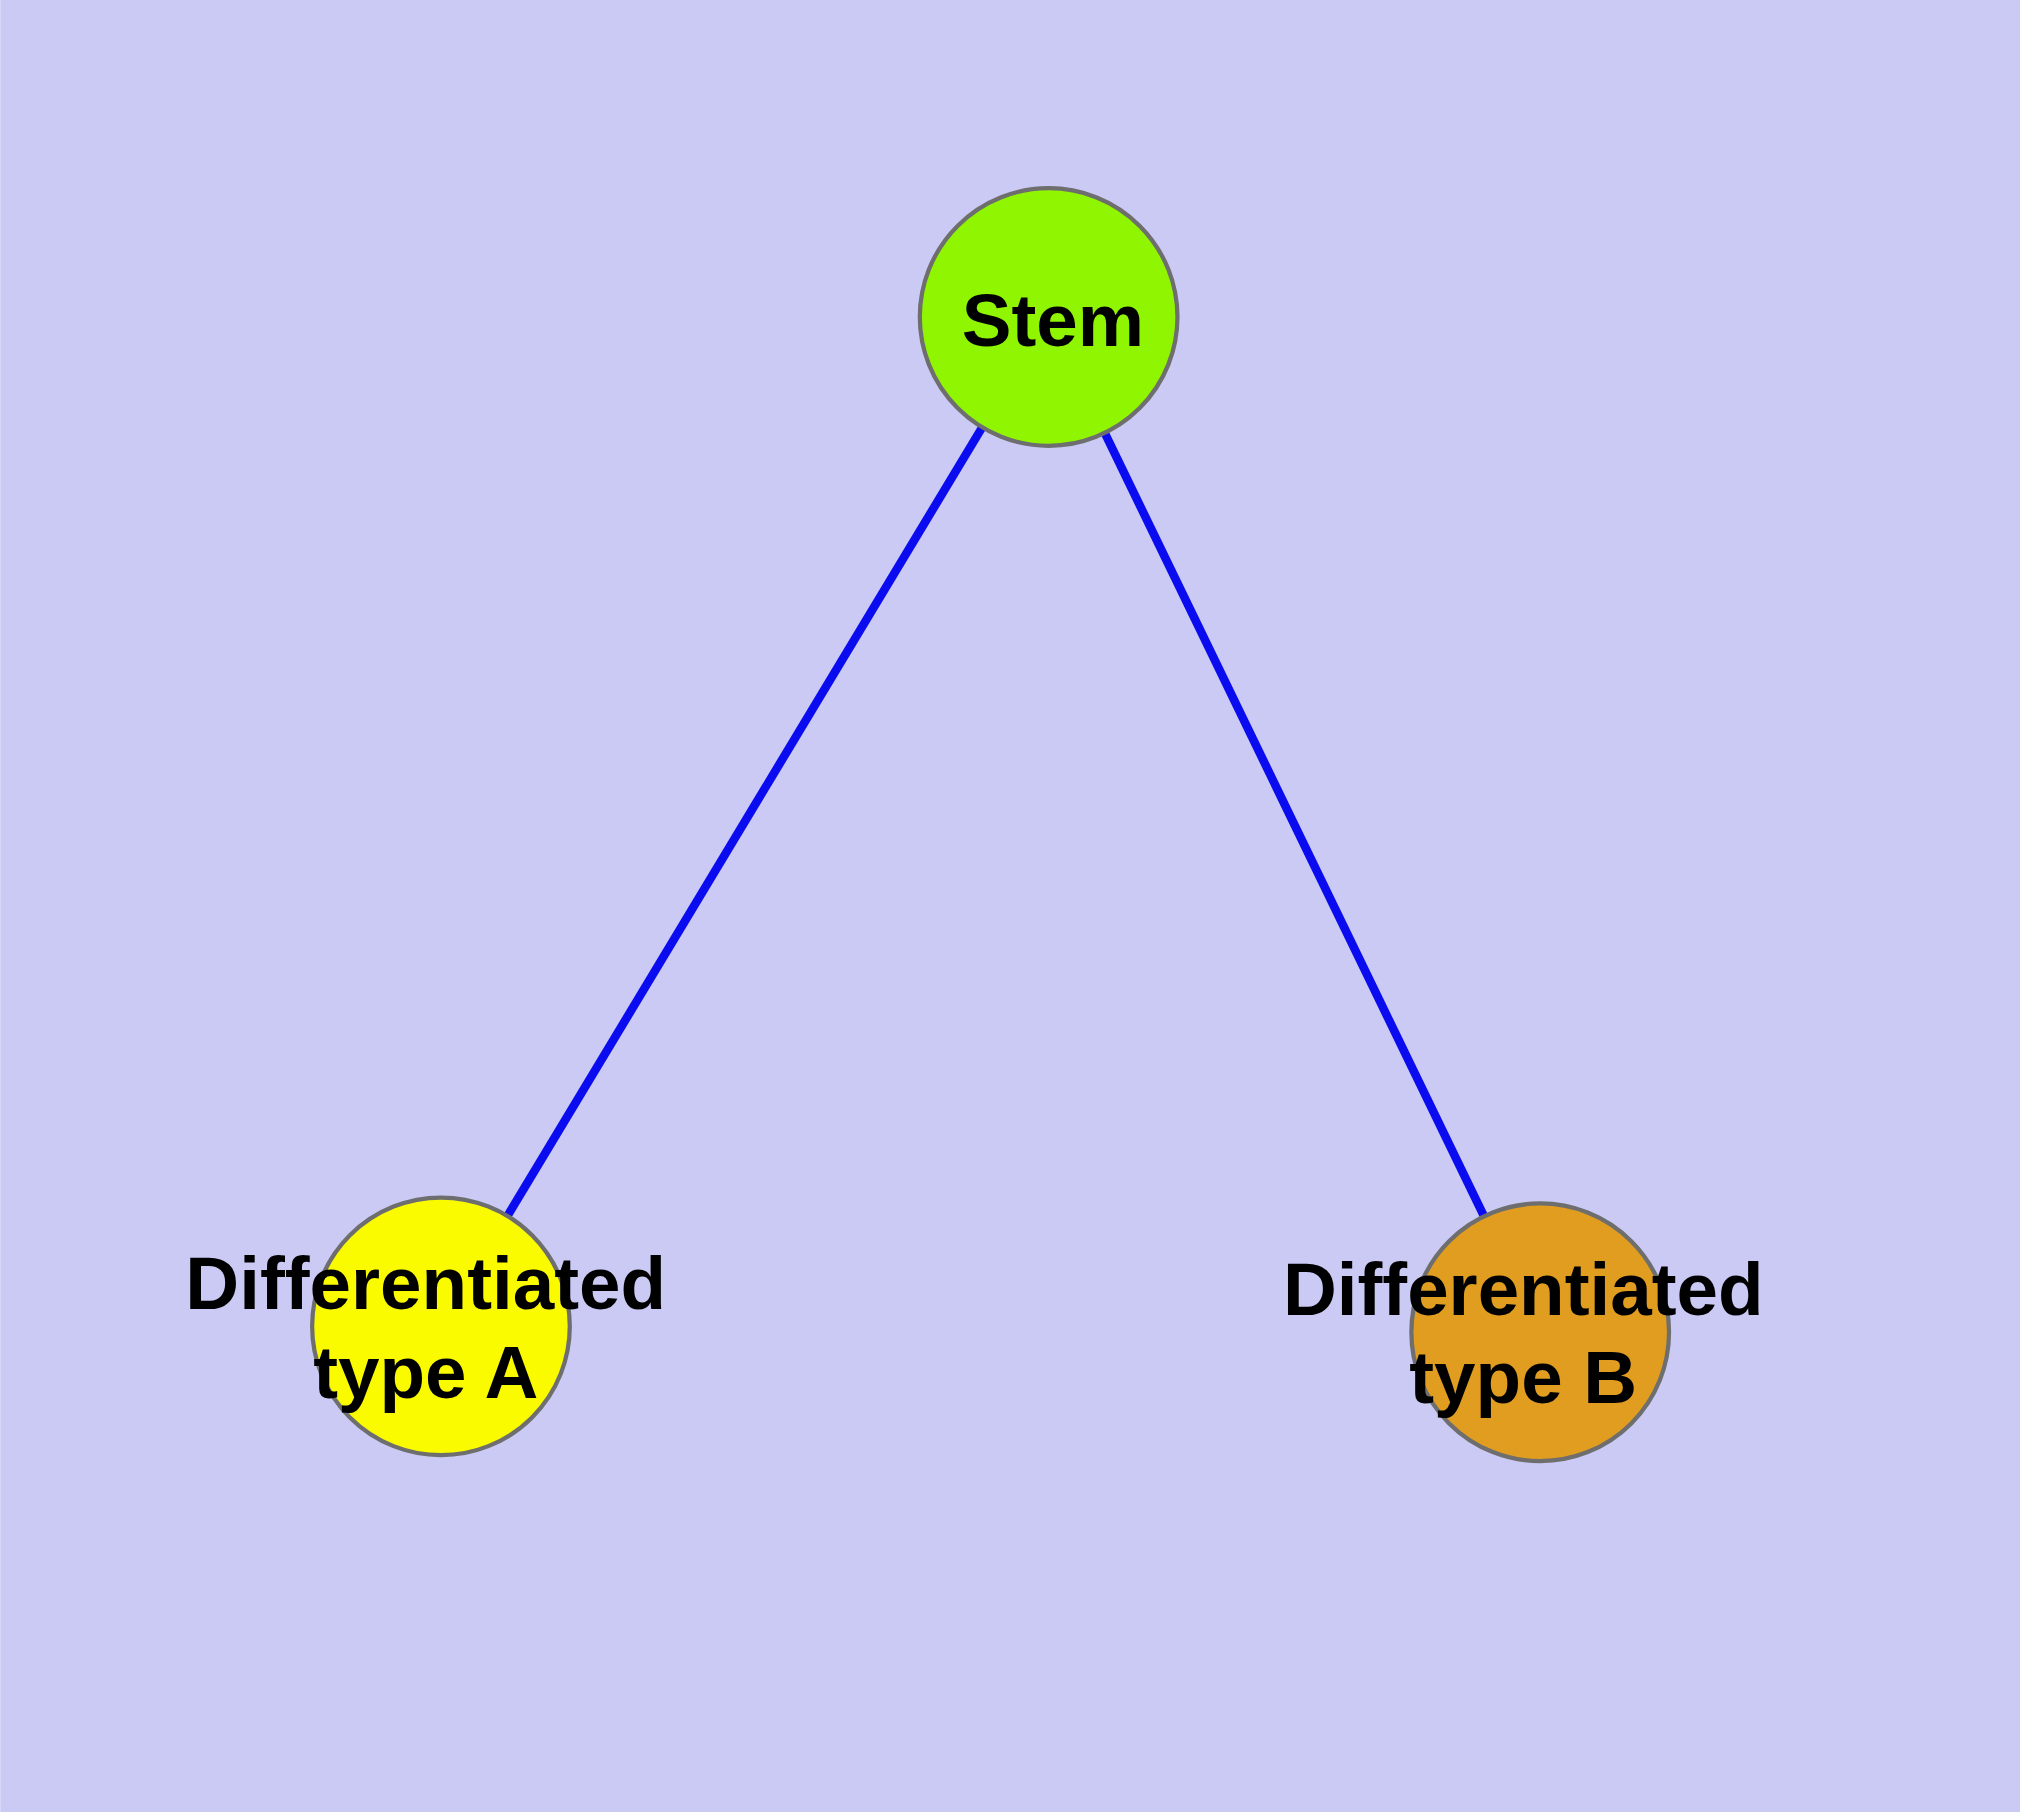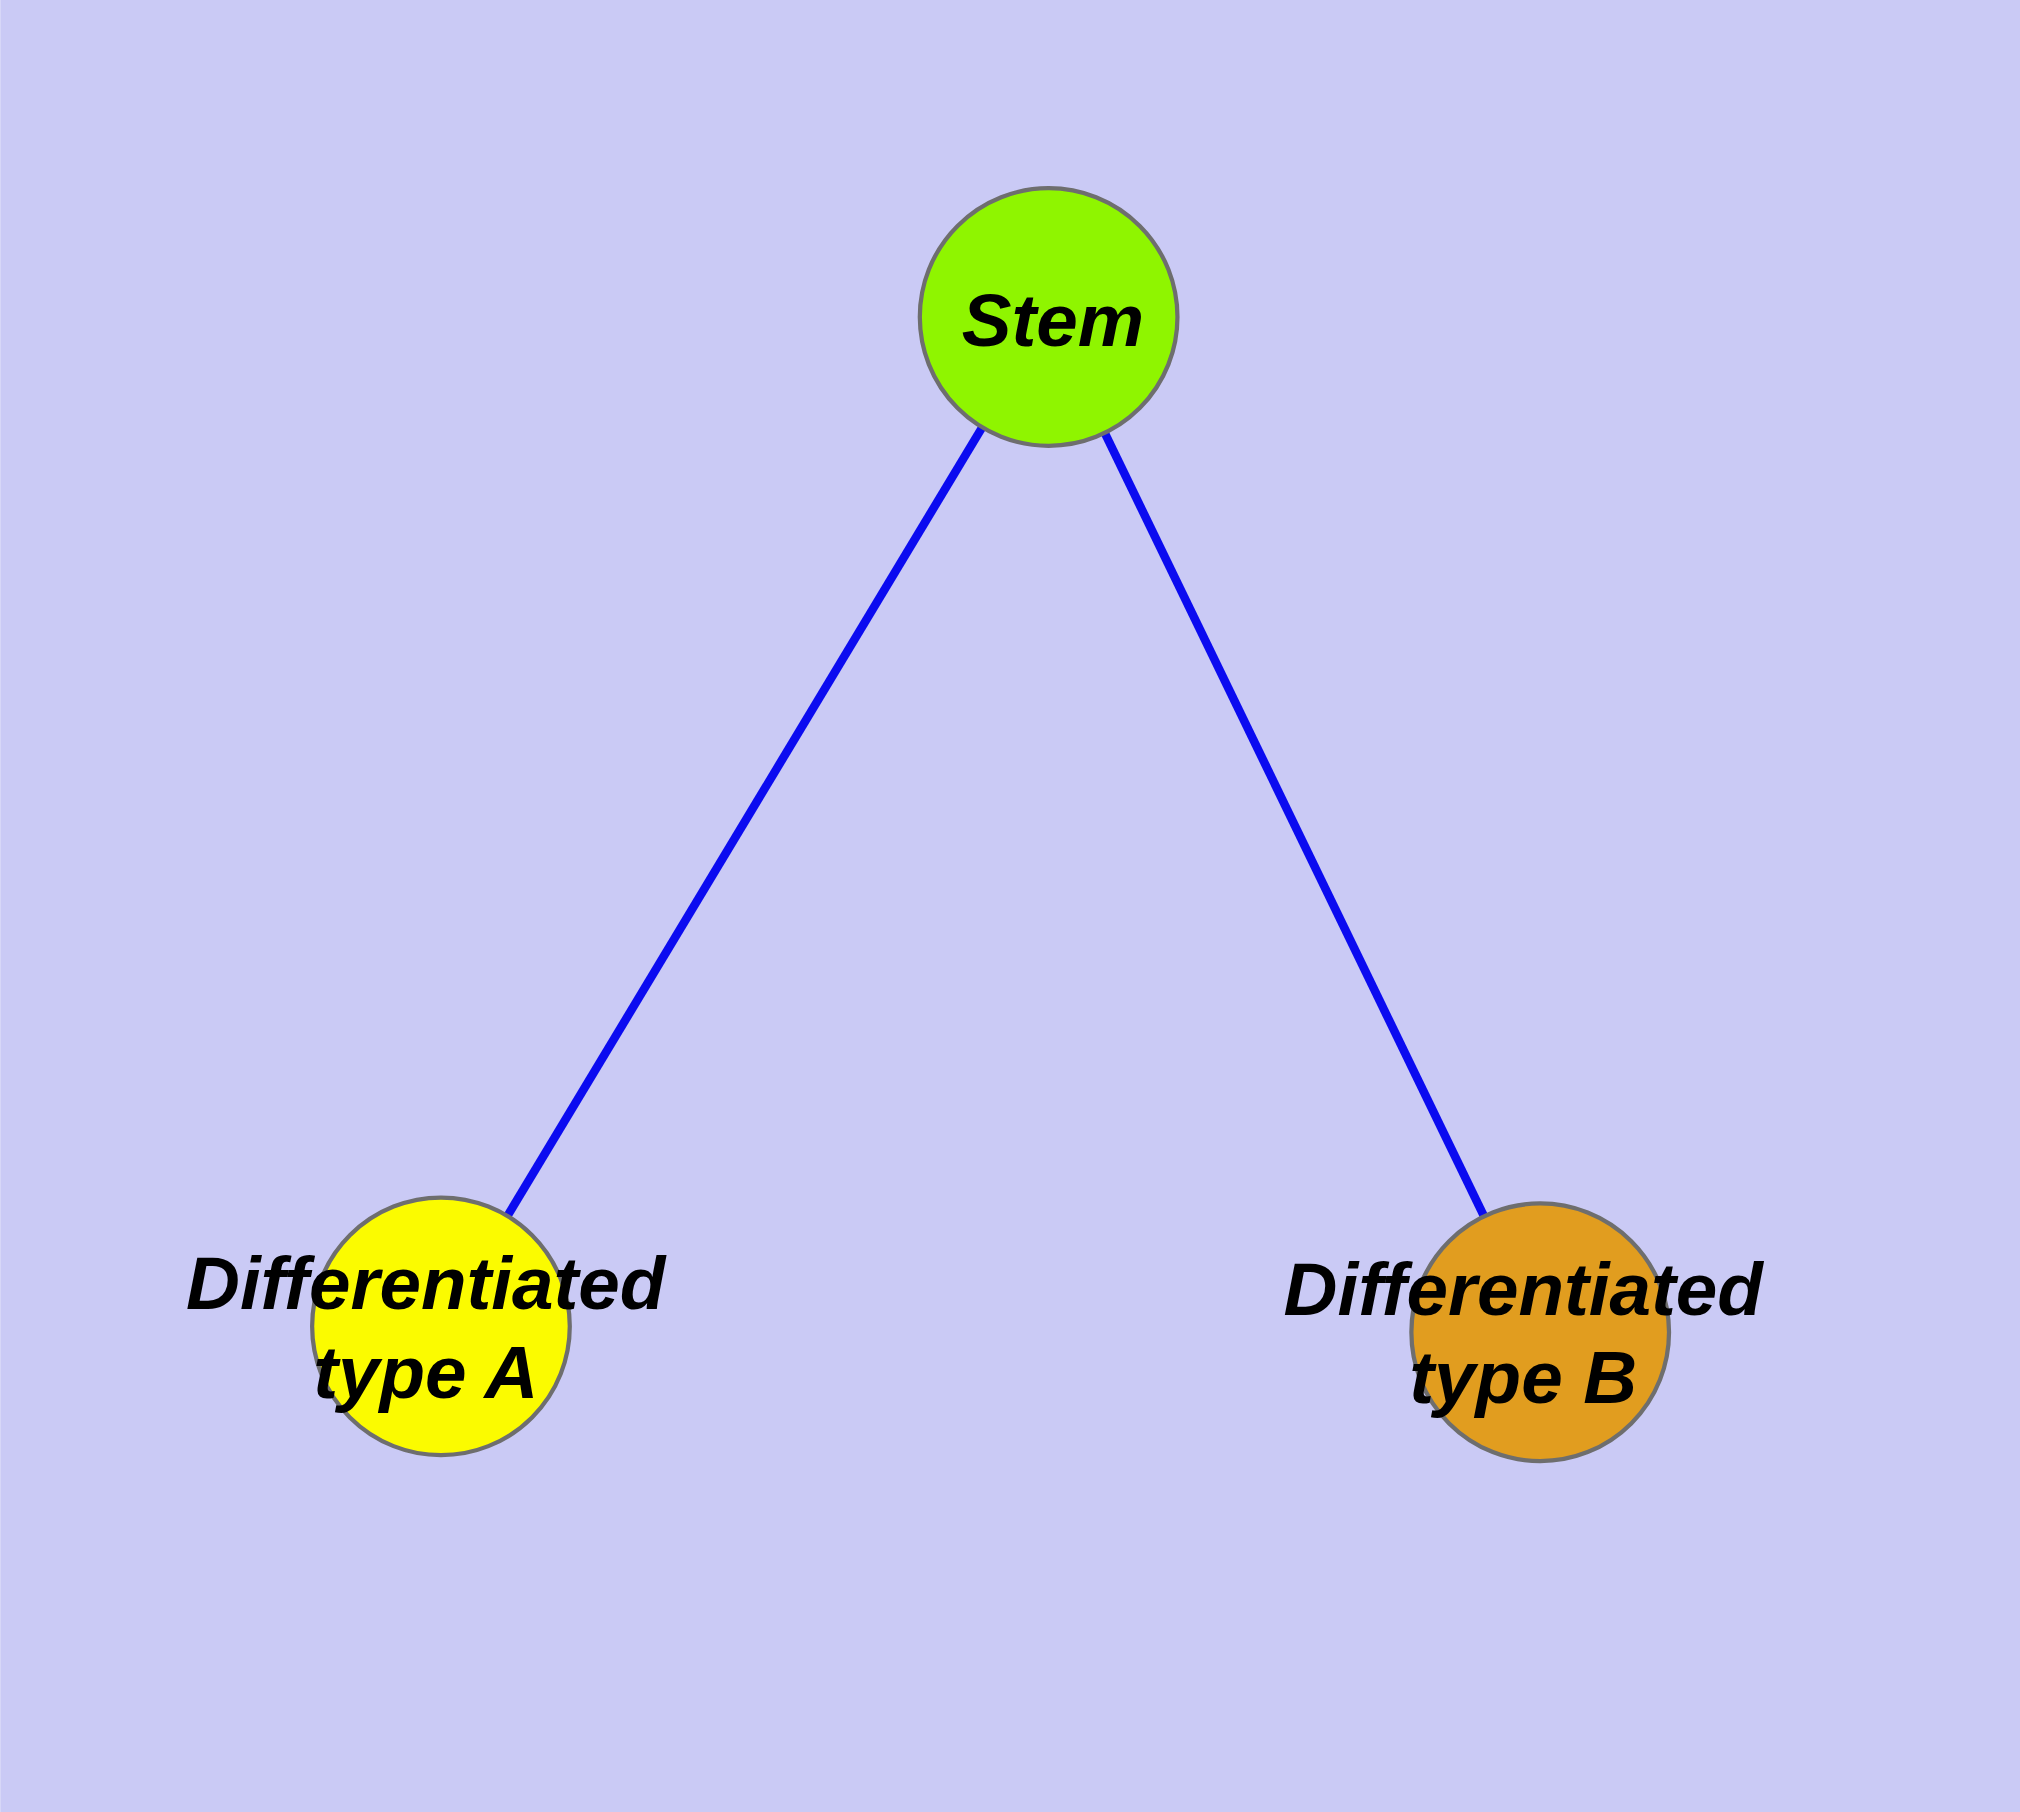--- a/index.html
+++ b/index.html
@@ -9,21 +9,20 @@
   body {
     width: 2021px;
     height: 1812px;
     overflow: hidden;
     font-family: "Liberation Sans", sans-serif;
   }
   #canvas-wrap {
     position: relative;
     width: 2021px;
     height: 1812px;
-    font-style: italic;
   }
   svg {
     display: block;
   }
   .node-label {
     font-family: "Liberation Sans", "DejaVu Sans", sans-serif;
     font-weight: bold;
     font-size: 88px;
     fill: #000000;
     text-anchor: middle;

